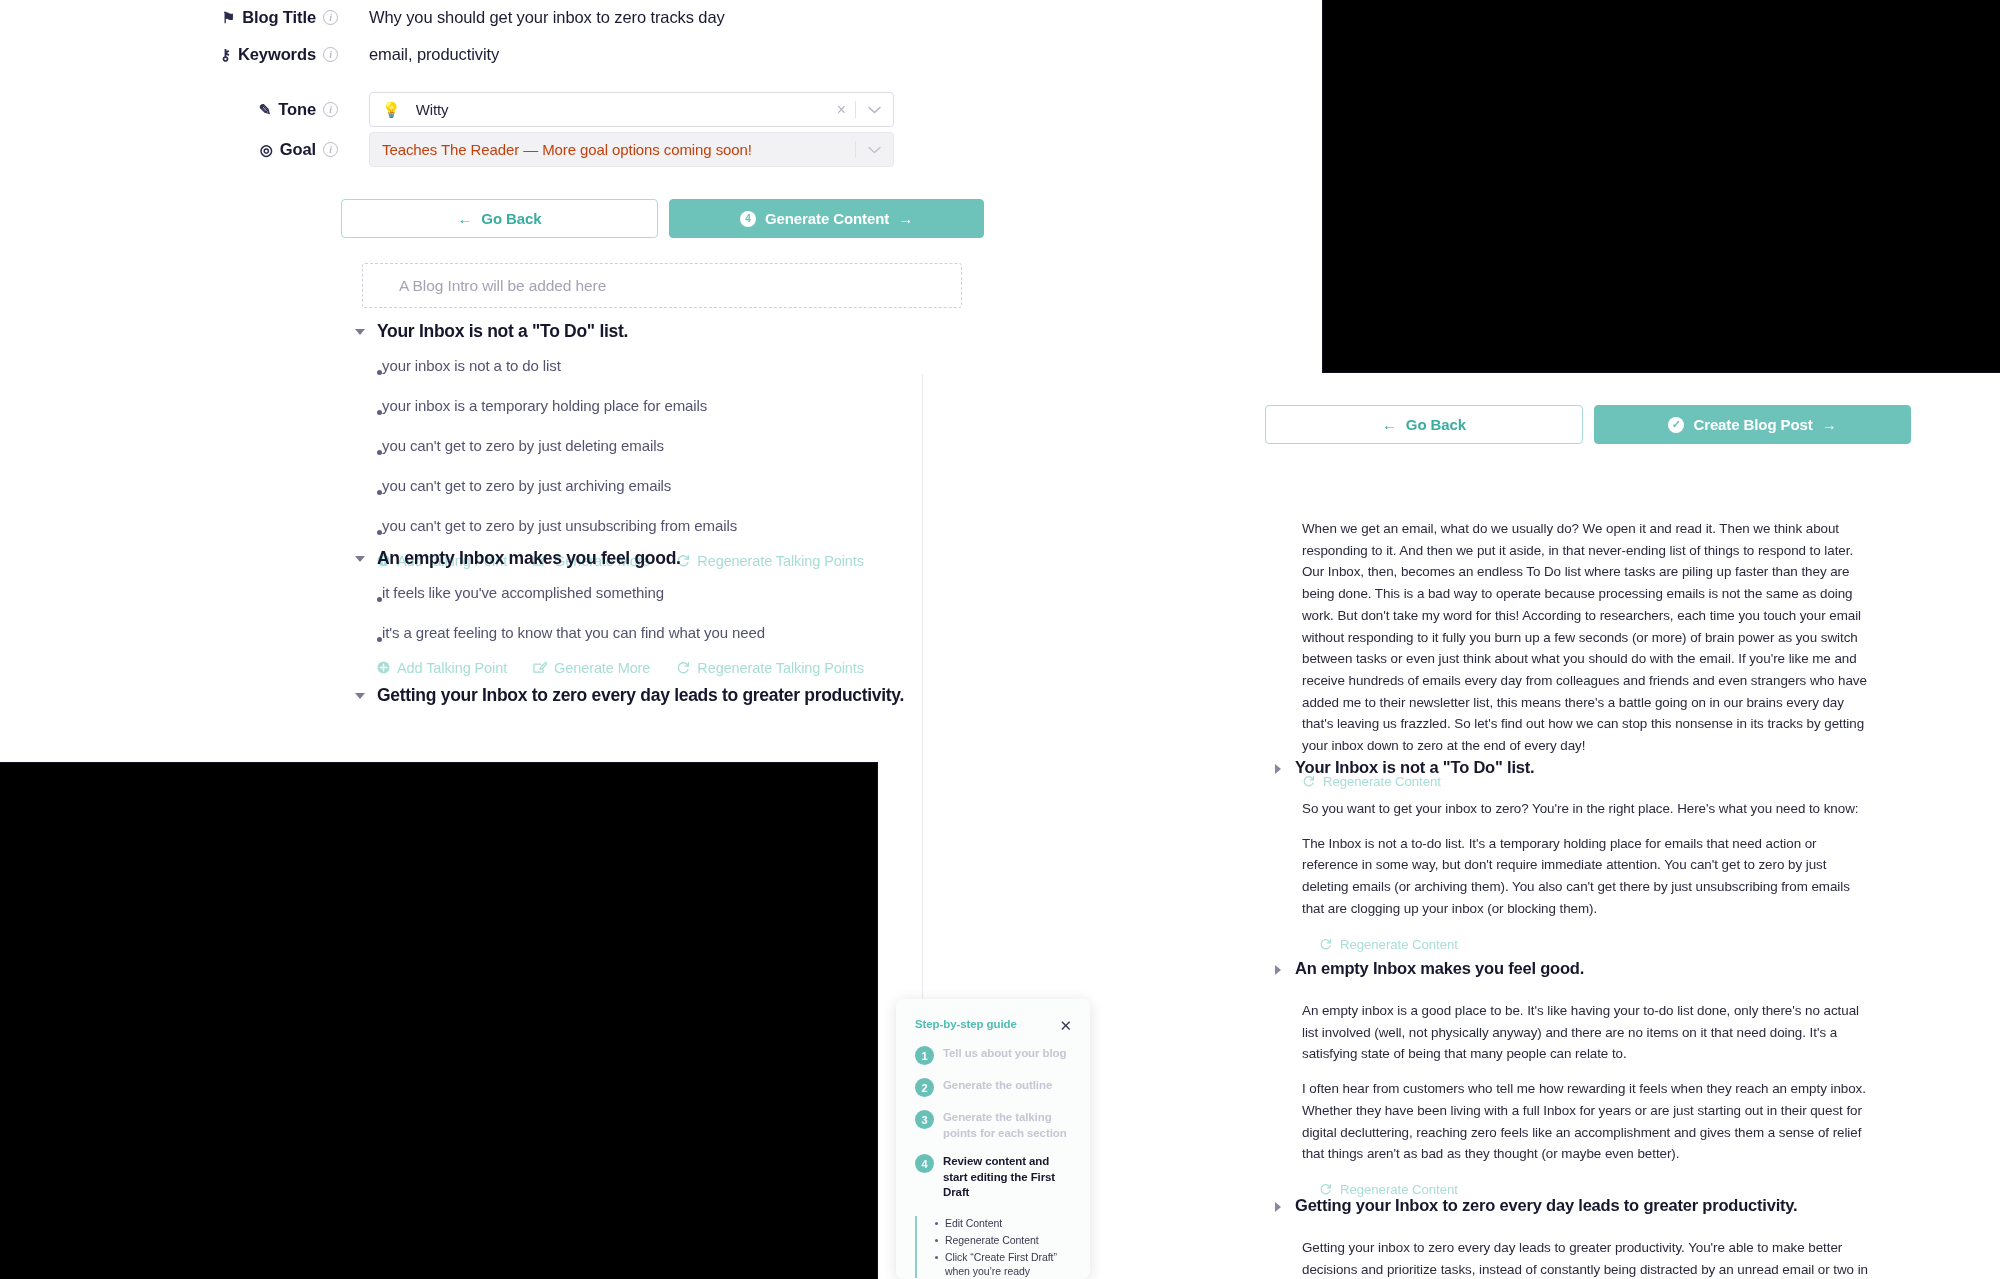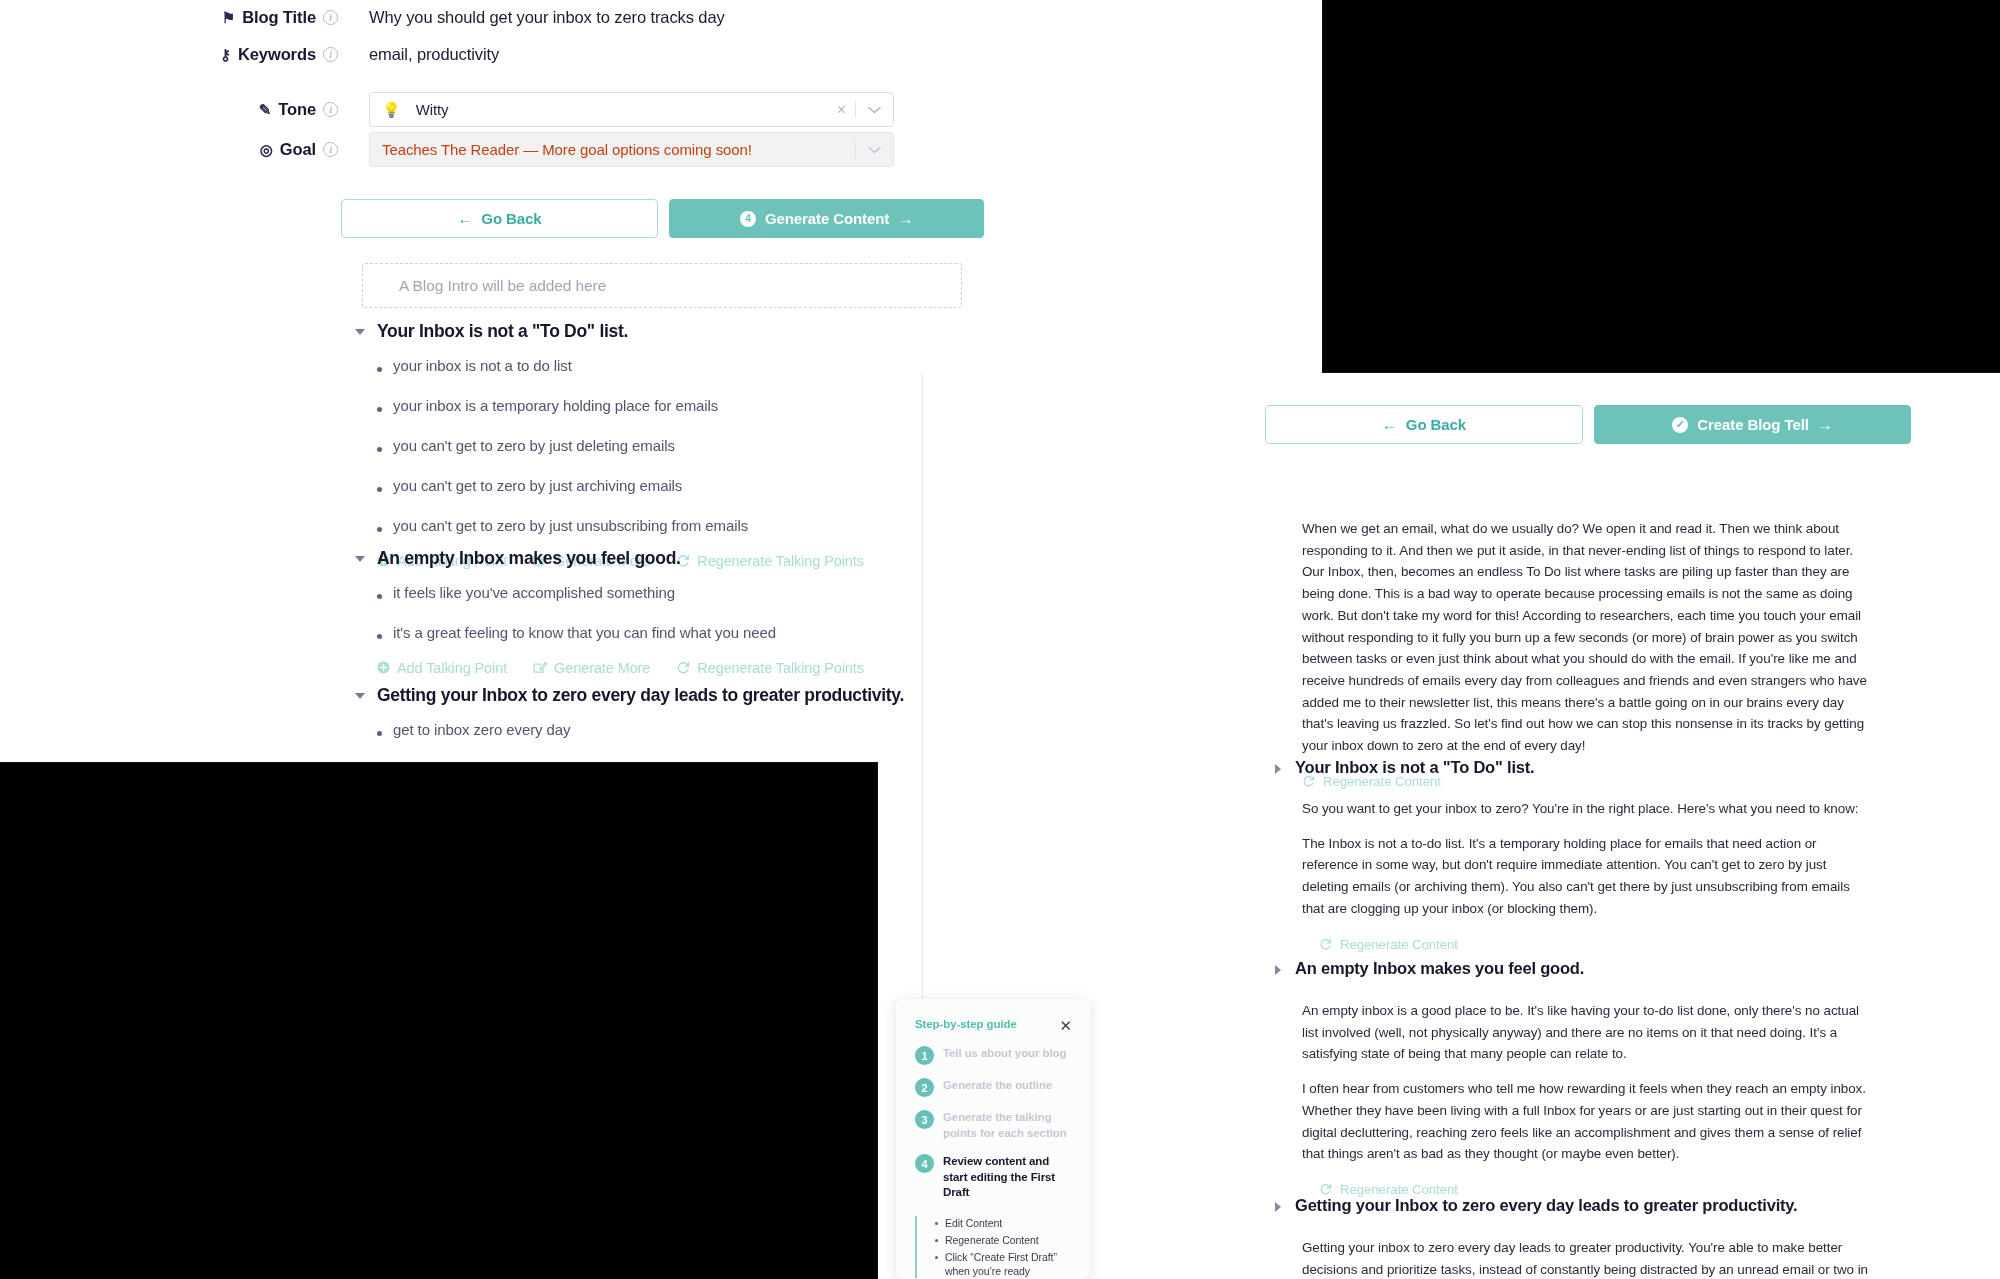--- a/index.html
+++ b/index.html
@@ -95,21 +95,21 @@
   .tri-down {
     width: 0; height: 0; margin-top: 8px;
     border-left: 5px solid transparent; border-right: 5px solid transparent;
     border-top: 6px solid #7a7a93;
   }
   .outline-title {
     font-size: 17.5px; font-weight: 700; color: #16162c; letter-spacing: -0.3px;
     line-height: 1.25;
   }
   .tp-list { margin: 14px 0 0 22px; }
-  .tp-item { display: flex; align-items: center; gap: 11px; margin-bottom: 22px; }
+  .tp-item { display: flex; align-items: flex-end; margin-bottom: 22px; }
   .tp-dot {
     width: 5px; height: 5px; border-radius: 50%; background: #5f5f82;
     margin-top: 8px; flex: none;
   }
   .tp-text { font-size: 15px; color: #53536f; letter-spacing: -0.1px; line-height: 1.2; }
   .tp-actions { display: flex; align-items: flex-end; gap: 26px; margin-left: 22px; margin-top: -4px; }
   .tp-action {
     display: flex; align-items: center; gap: 7px;
     font-size: 14.5px; color: #a7ddd6; letter-spacing: -0.1px; cursor: pointer;
   }
@@ -343,44 +343,34 @@
           <span>Regenerate Talking Points</span>
         </span>
       </div>
     </div>
 
     <div class="outline-section" style="top:685px; width:640px;">
       <div class="outline-head">
         <span class="tri-down"></span>
         <span class="outline-title">Getting your Inbox to zero every day leads to greater productivity.</span>
       </div>
-      <div class="tp-list">
-        <div class="tp-item">
-          <span class="tp-dot"></span>
-          <span class="tp-text">get to inbox zero every day</span>
-        </div>
-        <div class="tp-item">
-          <span class="tp-dot"></span>
-          <span class="tp-text">the importance of inbox zero</span>
-        </div>
-      </div>
     </div>
   </div>
 
   <div id="panel-divider"></div>
 
   <div id="right-panel">
 
     <div class="btn btn-ghost" id="btn-goback-right">
       <span>←</span>
       <span>Go Back</span>
     </div>
     <div class="btn btn-primary" id="btn-create-post">
       <span class="chk-circle">✓</span>
-      <span>Create Blog Tell</span>
+      <span>Create Blog Post</span>
       <span>→</span>
     </div>
 
     <div class="doc-block" style="top:518px;">
       <p class="doc-p">When we get an email, what do we usually do? We open it and read it. Then we think about responding to it. And then we put it aside, in that never-ending list of things to respond to later. Our Inbox, then, becomes an endless To Do list where tasks are piling up faster than they are being done. This is a bad way to operate because processing emails is not the same as doing work. But don't take my word for this! According to researchers, each time you touch your email without responding to it fully you burn up a few seconds (or more) of brain power as you switch between tasks or even just think about what you should do with the email. If you're like me and receive hundreds of emails every day from colleagues and friends and even strangers who have added me to their newsletter list, this means there's a battle going on in our brains every day that's leaving us frazzled. So let's find out how we can stop this nonsense in its tracks by getting your inbox down to zero at the end of every day!</p>
       <span class="regen-link" style="display:inline-flex;margin-top:17px;">
         <svg width="13" height="12" viewBox="0 0 14 13">
             <path d="M12 5A5 5 0 1 0 12 8.5" stroke="#a9ddd7" stroke-width="1.3" fill="none" stroke-linecap="round"></path>
             <path d="M12.4 1.6v3.6H8.9" stroke="#a9ddd7" stroke-width="1.3" fill="none" stroke-linecap="round" stroke-linejoin="round"></path>
           </svg>

